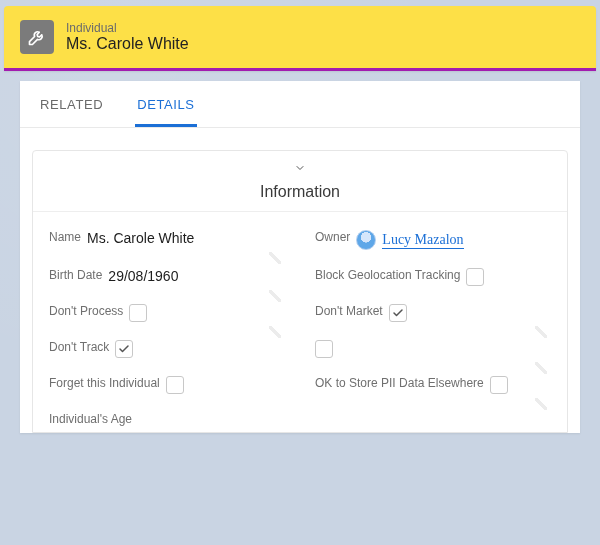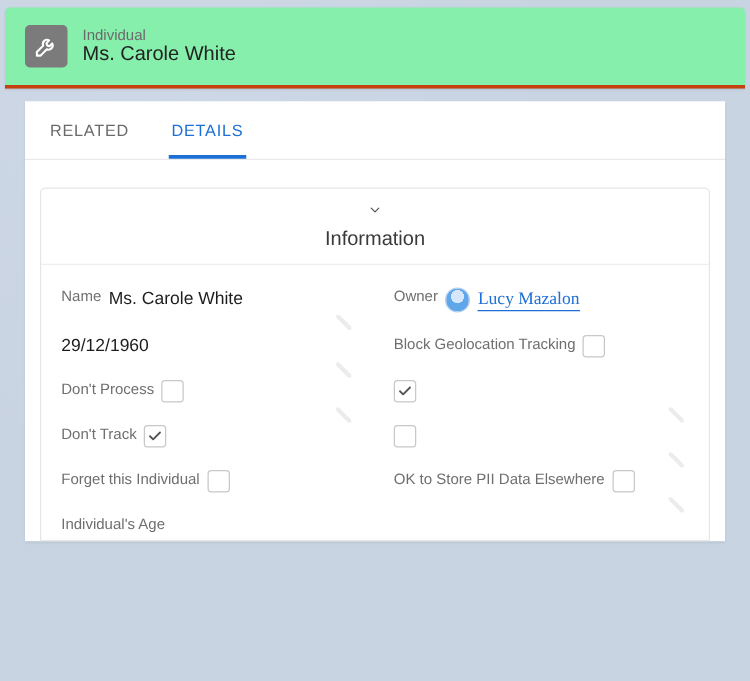--- a/index.html
+++ b/index.html
@@ -5,25 +5,25 @@
   * { box-sizing: border-box; margin: 0; padding: 0; }
   body {
     font-family: -apple-system, BlinkMacSystemFont, "Segoe UI", Arial, sans-serif;
     background: #c9d4e3;
     background-image: radial-gradient(circle at 20% 10%, rgba(255,255,255,0.08) 0, transparent 50%);
     width: 600px;
     height: 545px;
     overflow: hidden;
   }
   .header-card {
-    background: #86efac;
+    background: #fde047;
     margin: 6px 4px 10px 4px;
     padding: 14px 16px;
     border-radius: 4px 4px 0 0;
-    border-bottom: 3px solid #c2410c;
+    border-bottom: 3px solid #a21caf;
     display: flex;
     align-items: center;
     gap: 12px;
     box-shadow: 0 1px 2px rgba(0,0,0,0.08);
   }
   .header-icon {
     width: 34px;
     height: 34px;
     background: #7b7b7b;
     border-radius: 4px;
@@ -170,39 +170,41 @@
 
         <div class="field">
           <span class="field-label">Owner</span>
           <div class="owner-row">
             <span class="avatar"></span>
             <a class="owner-link">Lucy Mazalon</a>
           </div>
         </div>
 
         <div class="field editable">
-          <span class="field-value">29/12/1960</span>
+          <span class="field-label">Birth Date</span>
+          <span class="field-value">29/08/1960</span>
         </div>
 
         <div class="field">
           <span class="field-label">Block Geolocation Tracking</span>
           <span class="cbox">
             
           </span>
         </div>
 
         <div class="field editable">
           <span class="field-label">Don't Process</span>
           <span class="cbox">
             
           </span>
         </div>
 
 
         <div class="field editable">
+          <span class="field-label">Don't Market</span>
           <span class="cbox checked">
             <svg width="12" height="12" viewBox="0 0 24 24" fill="none" stroke="#555" stroke-width="3" stroke-linecap="round" stroke-linejoin="round">
                 <polyline points="4 12 9 17 20 6"></polyline>
               </svg>
           </span>
         </div>
 
         <div class="field">
           <span class="field-label">Don't Track</span>
           <span class="cbox checked">

